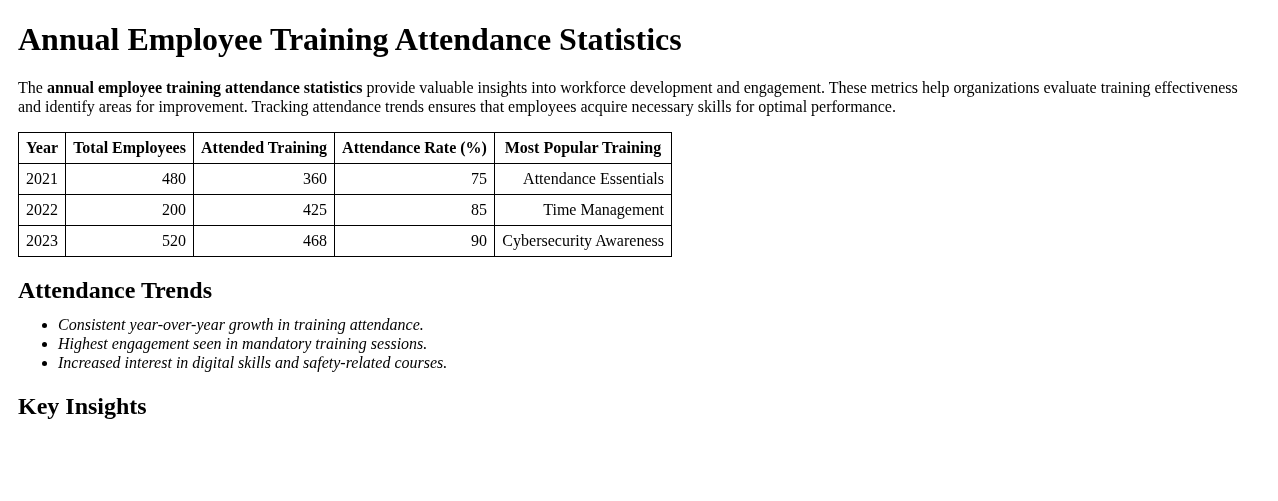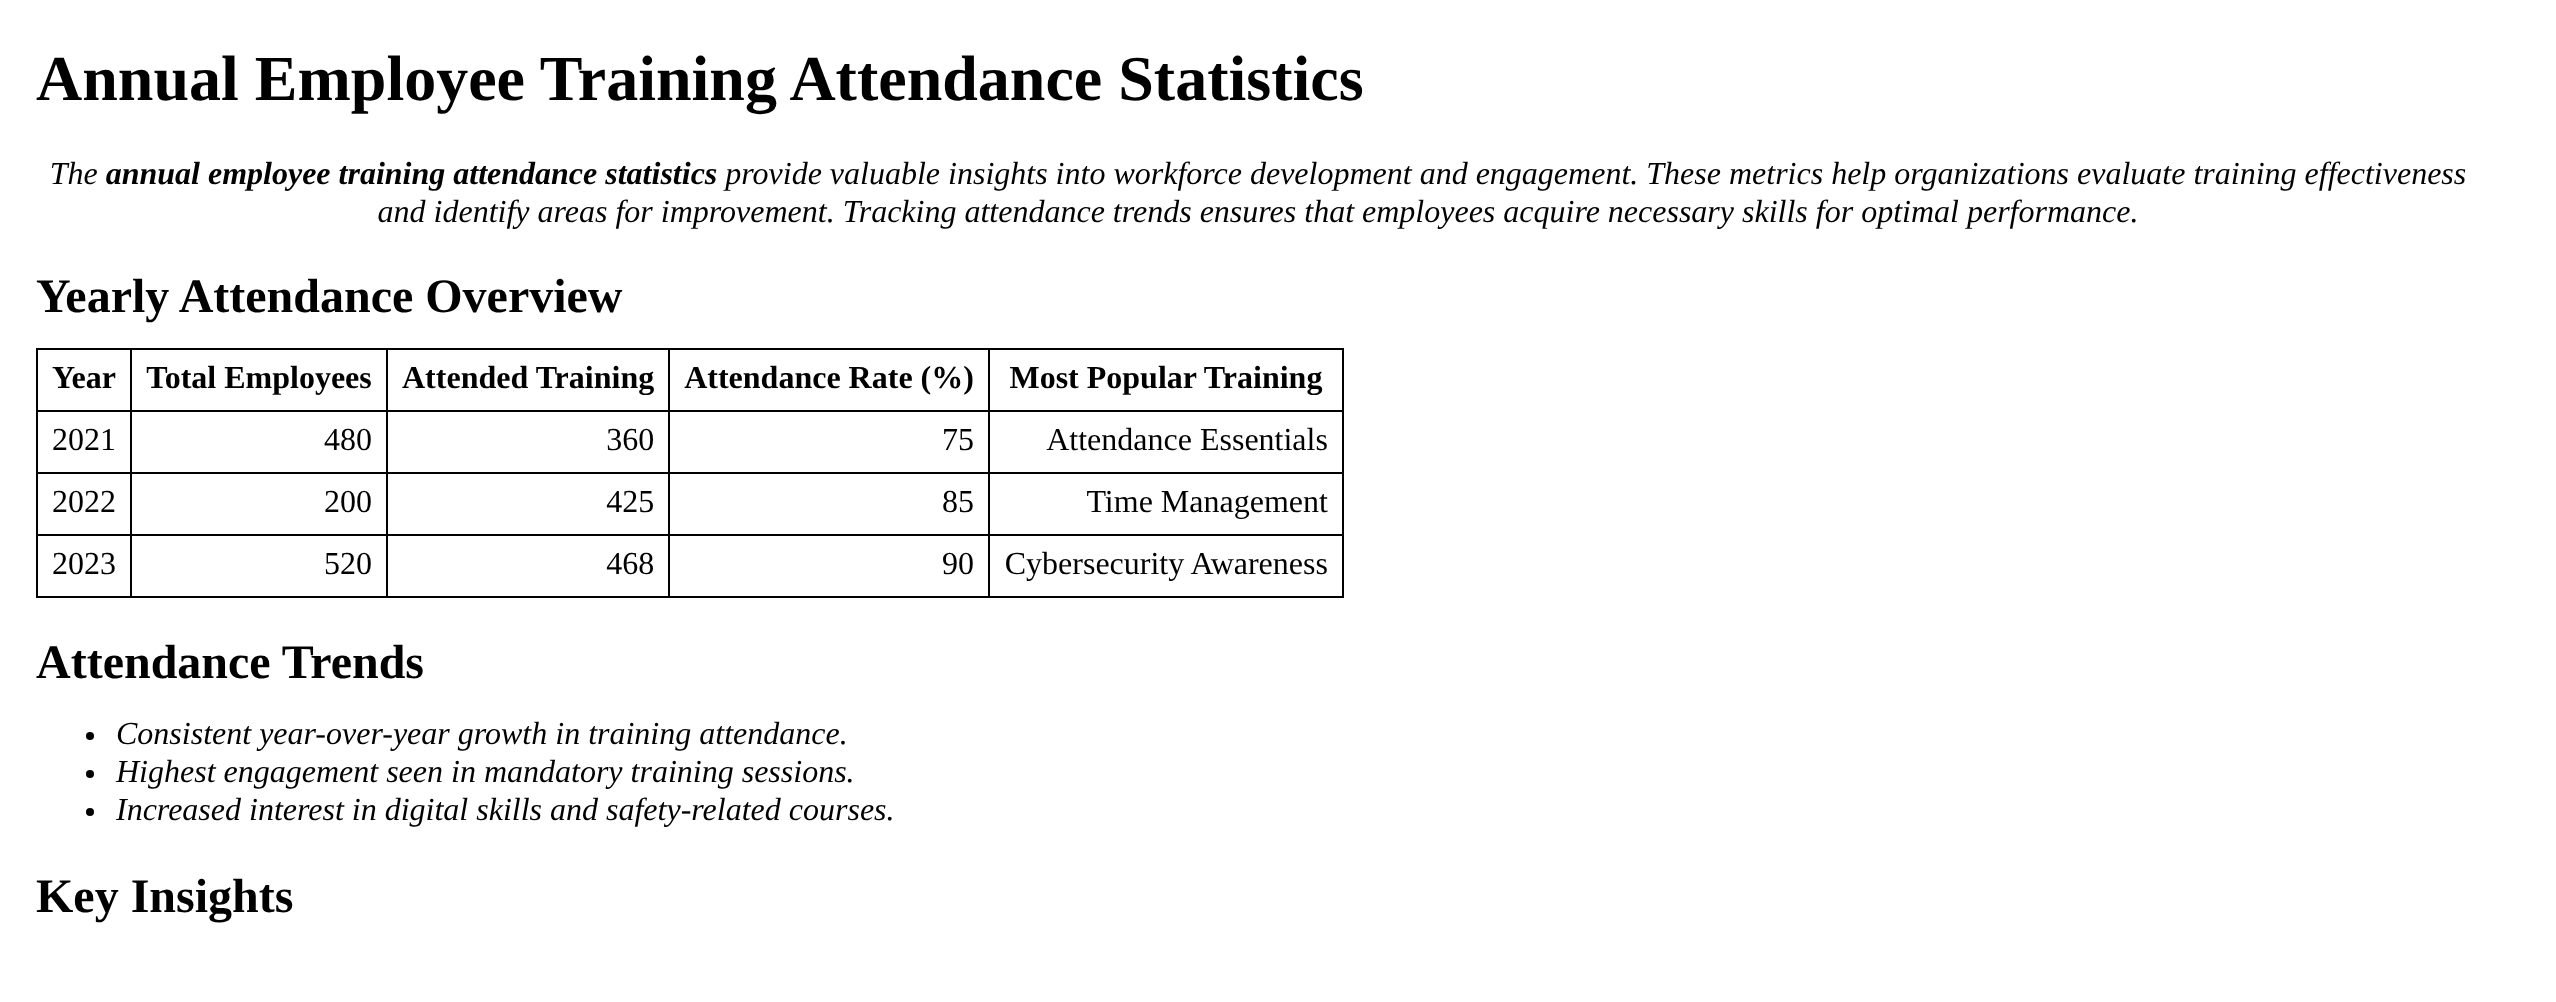--- a/index.html
+++ b/index.html
@@ -37,22 +37,21 @@
     font-weight: bold;
     margin: 20px 0 11px 0;
     line-height: 1.15;
   }
 
   p.intro {
     font-size: 16px;
     line-height: 19px;
     margin: 0 0 16px 0;
     max-width: 1222px;
-    text-align: center;
-    font-style: italic;
+    text-align: left;
   }
   p.intro b {
     font-weight: bold;
   }
 
   table.stats-table {
     border-collapse: collapse;
     border: 1px solid #000000;
     margin: 0 0 4px 0;
     font-size: 16px;
@@ -102,21 +101,20 @@
 </style>
 </head>
 <body>
 
 <div class="page">
 
   <h1 class="doc-title">Annual Employee Training Attendance Statistics</h1>
 
   <p class="intro"><span>The </span><b>annual employee training attendance statistics</b><span> provide valuable insights into workforce development and engagement. These metrics help organizations evaluate training effectiveness and identify areas for improvement. Tracking attendance trends ensures that employees acquire necessary skills for optimal performance.</span></p>
 
-  <h2 class="section-title">Yearly Attendance Overview</h2>
 
   <table class="stats-table">
     <colgroup>
       <col class="c-year">
       <col class="c-total">
       <col class="c-attended">
       <col class="c-rate">
       <col class="c-popular">
     </colgroup>
     <thead>

